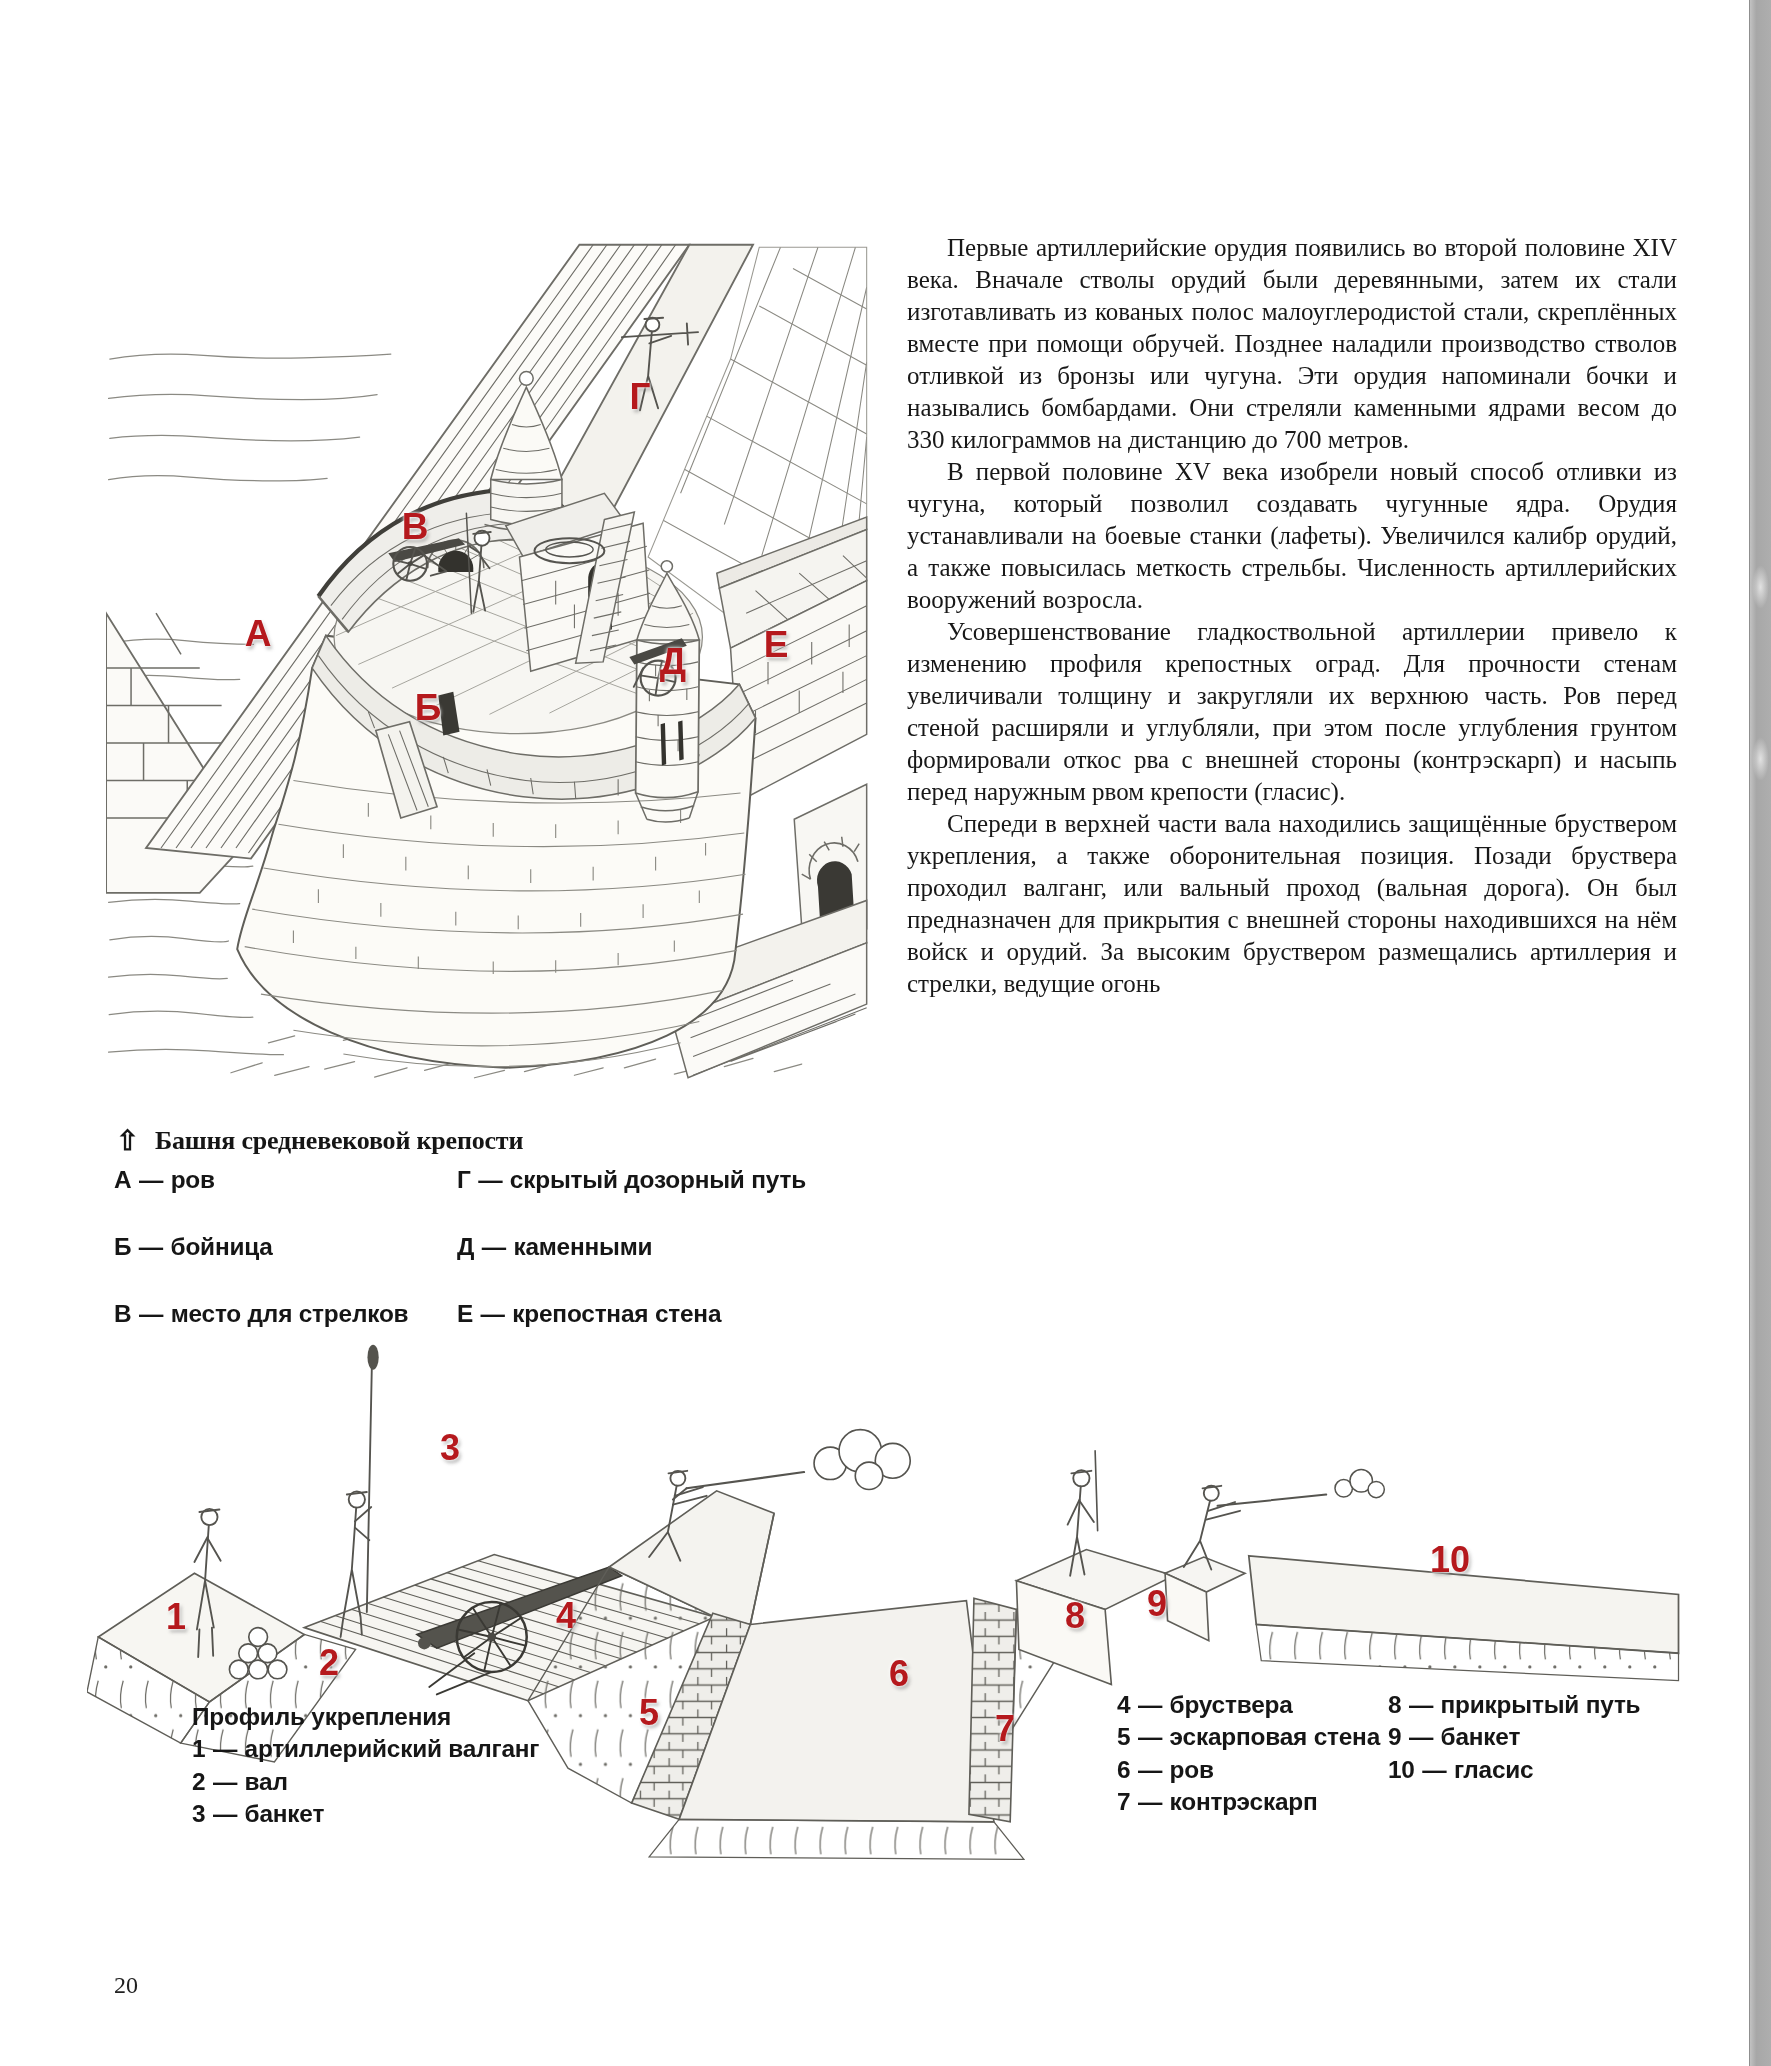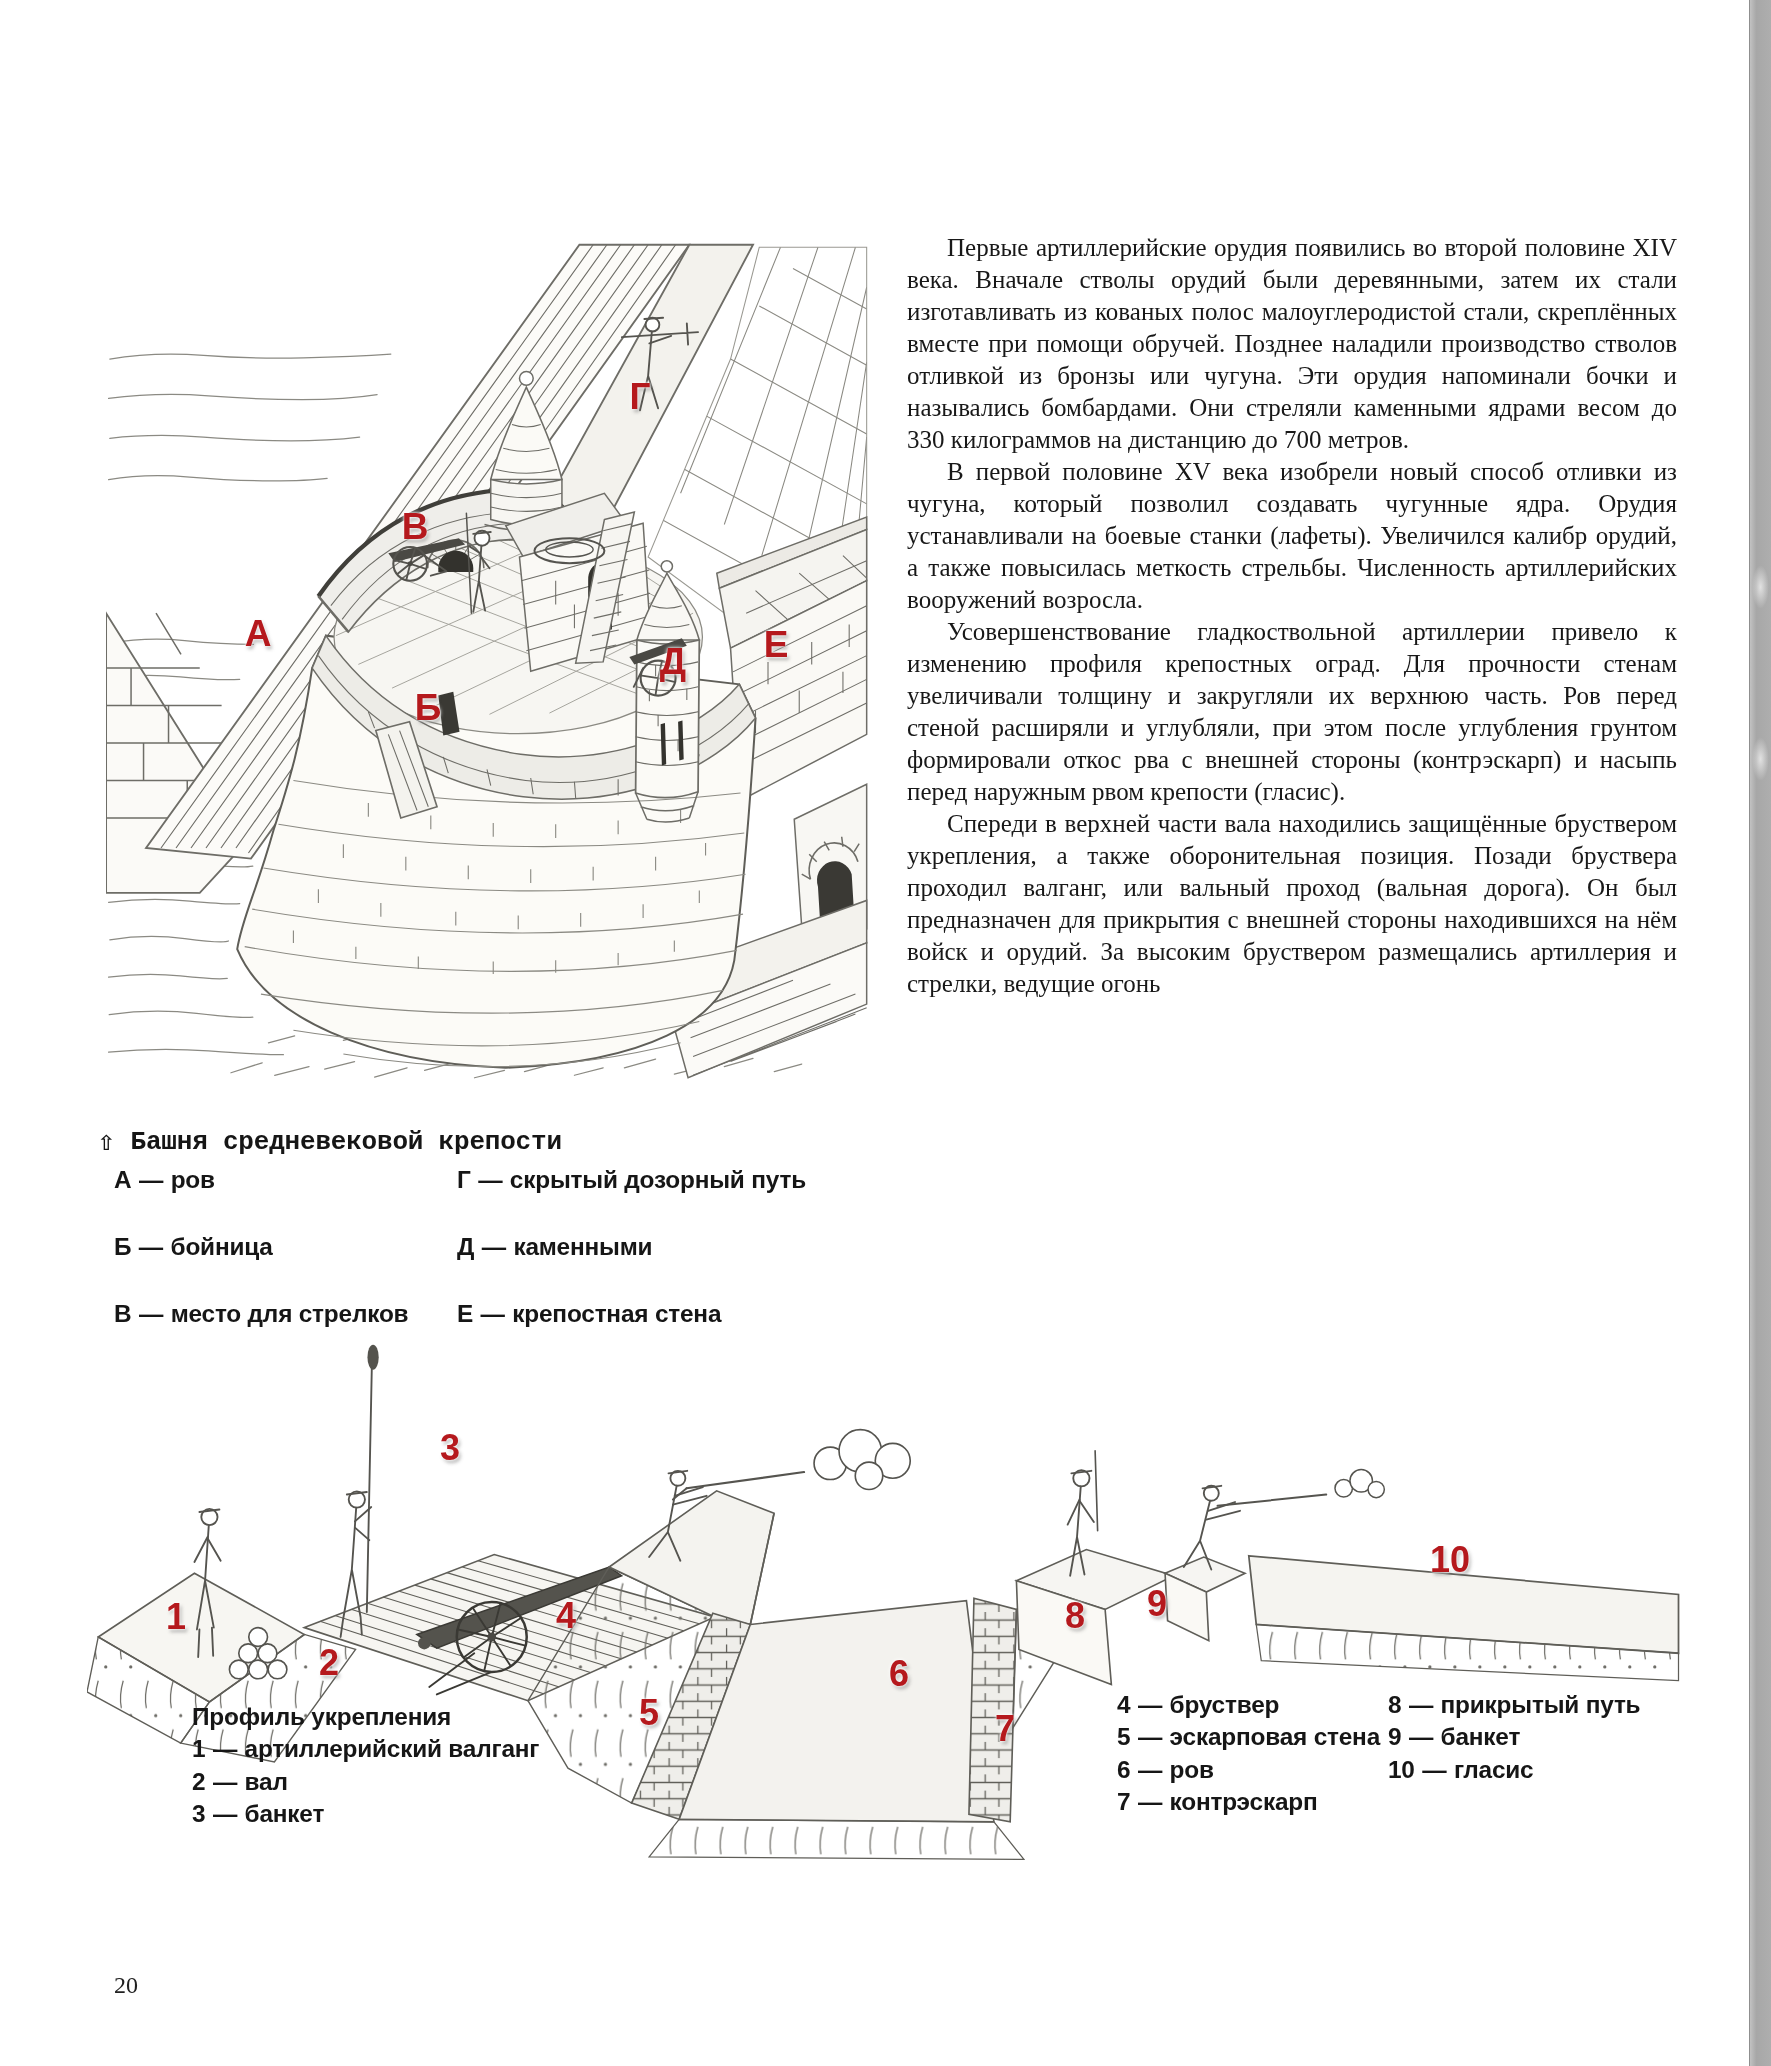--- a/index.html
+++ b/index.html
@@ -25,22 +25,22 @@
   .marker{position:absolute;transform:translate(-50%,-50%);
         font-family:"Liberation Sans",sans-serif;font-weight:700;color:#b5191d;
         text-shadow:0 0 4.4px #ffffff,0 0 1.9px #ffffff,1.9px 2.5px 3.7px rgba(70,70,70,.40);}
   .marker.letter{font-size:37px;}
   .marker.num{font-size:36px;}
 
   .article{position:absolute;left:907px;top:232px;width:770px;
         font-size:25px;line-height:32px;text-align:justify;color:#181818;}
   .article p{margin:0;text-indent:40px;hyphens:auto;-webkit-hyphens:auto;}
 
-  .cap-line{position:absolute;left:98px;top:1123px;width:750px;
-        font-family:Liberation Mono, monospace;font-weight:700;font-size:26px;color:#161616;
+  .cap-line{position:absolute;left:116px;top:1123px;width:750px;
+        font-family:Liberation Serif, serif;font-weight:700;font-size:26px;color:#161616;
         letter-spacing:-0.2px;}
   .cap-line .arrow{display:inline-block;margin-right:16.2px;font-size:27.5px;transform:translateY(0.6px);}
   .cap-grid{position:absolute;left:114px;top:1160px;display:grid;
         grid-template-columns:310px 400px;grid-template-rows:repeat(3,34px);grid-auto-flow:column;
         font-family:"Liberation Sans",sans-serif;font-weight:700;font-size:24.4px;color:#161616;
         letter-spacing:-0.2px;align-items:end;gap:33px;}
   .li-dash{margin:0 7.5px;}
 
   .plegend{position:absolute;font-family:"Liberation Sans",sans-serif;font-weight:700;
         font-size:24.4px;color:#161616;letter-spacing:-0.2px;}
@@ -402,21 +402,21 @@
     <div class="row">
         <span>3</span>
         <span class="li-dash">—</span>
         <span>банкет</span>
       </div>
   </div>
   <div class="plegend pl-col2">
     <div class="row">
         <span>4</span>
         <span class="li-dash">—</span>
-        <span>бруствер</span>
+        <span>бруствера</span>
       </div>
     <div class="row">
         <span>5</span>
         <span class="li-dash">—</span>
         <span>эскарповая стена</span>
       </div>
     <div class="row">
         <span>6</span>
         <span class="li-dash">—</span>
         <span>ров</span>

